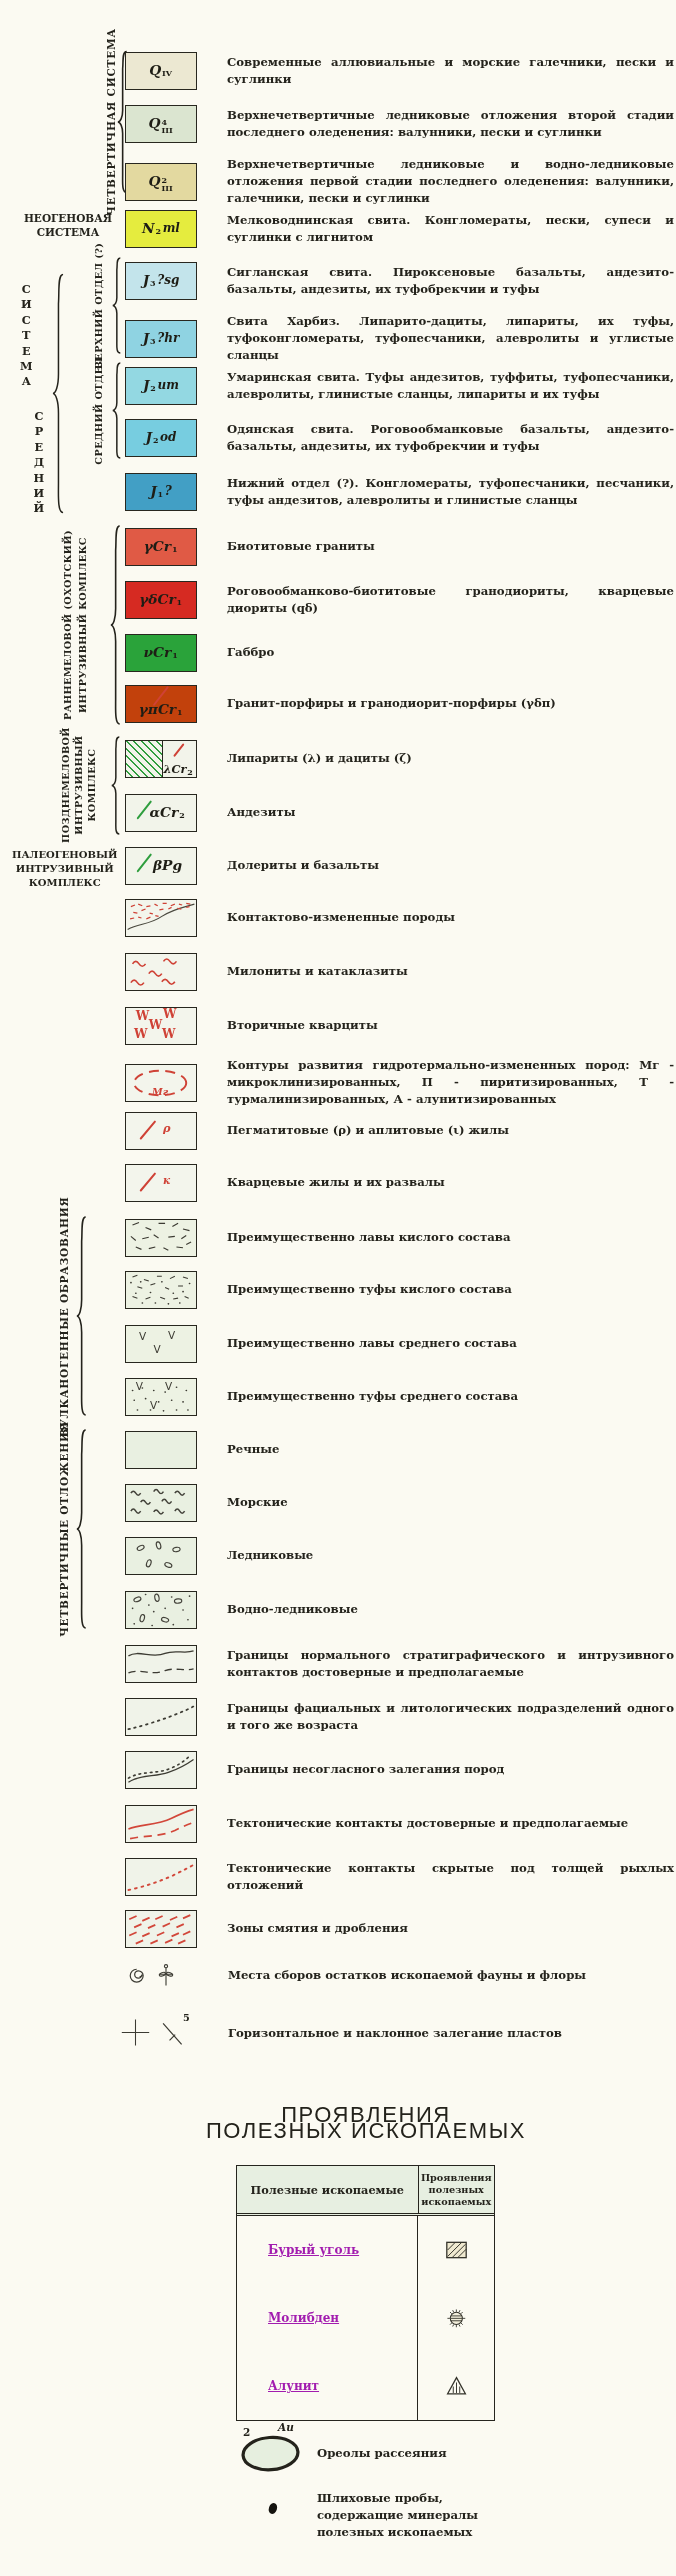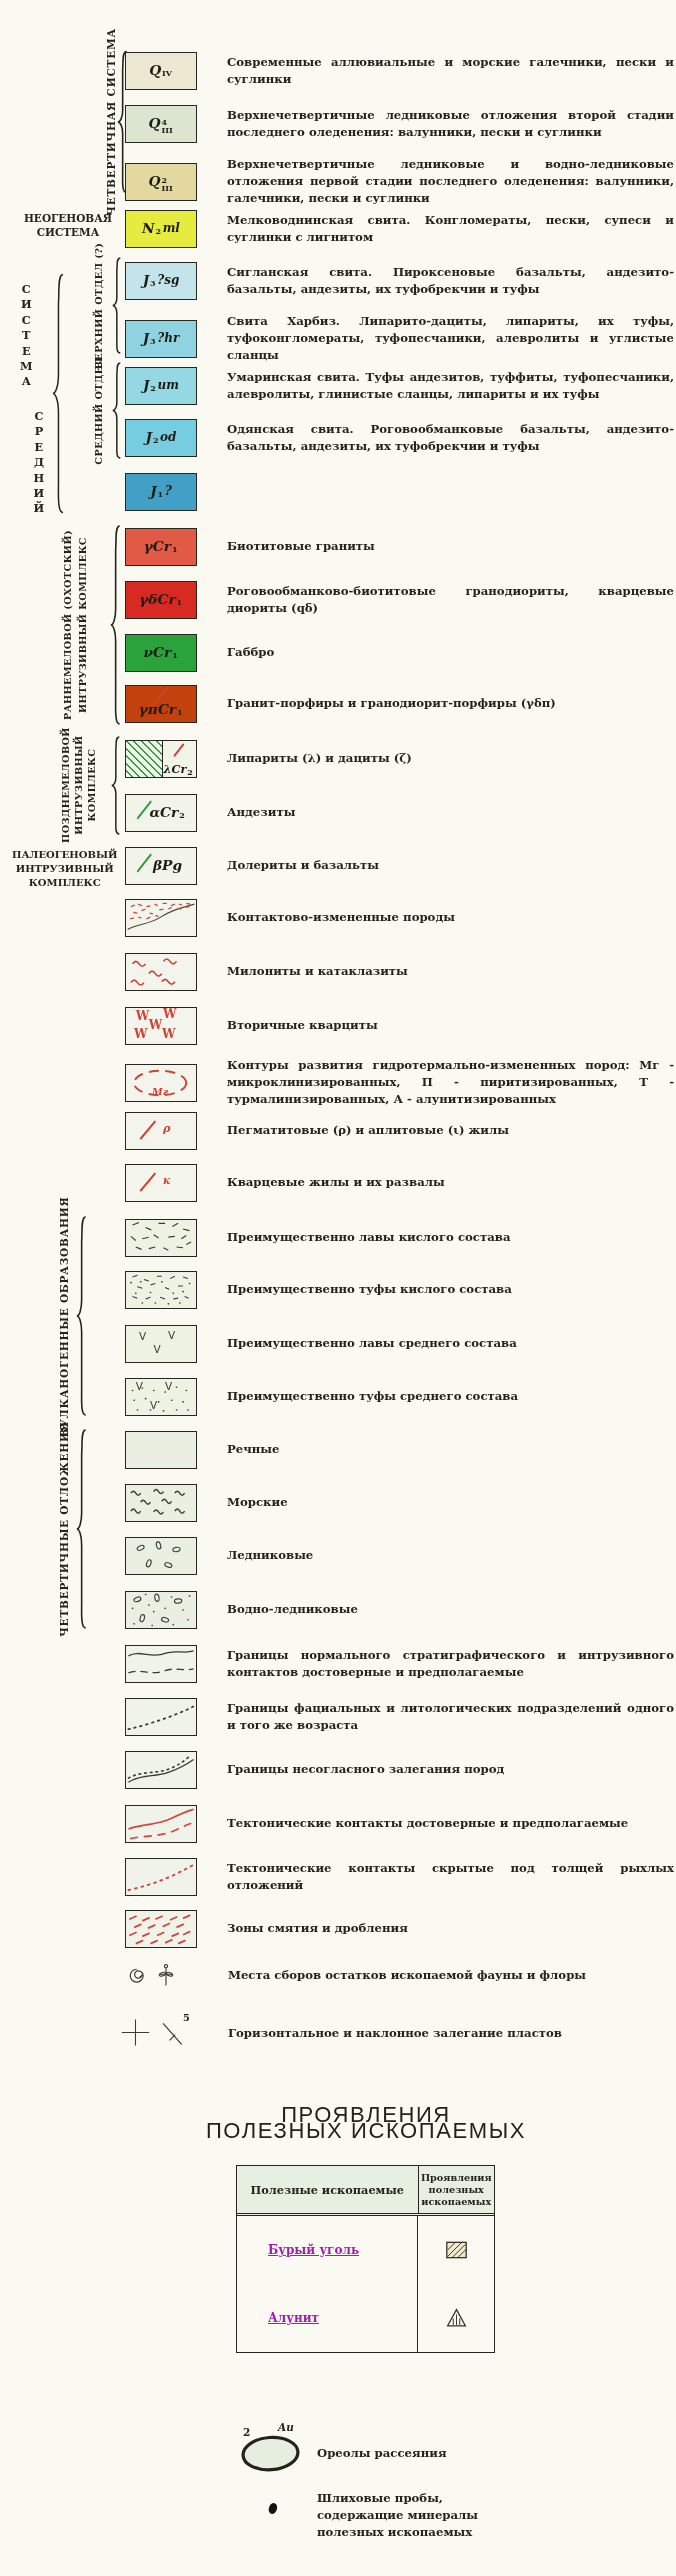--- a/index.html
+++ b/index.html
@@ -228,20 +228,21 @@
     <div class="sw" style="background: rgb(66, 159, 197);">
         <span class="code">
           <span class="cb">J</span>
           <span class="cstack">
             <span class="csup"></span>
             <span class="csub">1</span>
           </span>
           <span class="csuf">?</span>
         </span>
       </div>
+    <div class="desc">Нижний отдел (?). Конгломераты, туфопесчаники, песчаники, туфы андезитов, алевролиты и глинистые сланцы</div>
   </div>
 
   <div class="lrow" style="top:527px">
     <div class="sw tex-wdots" style="background: rgb(224, 90, 69);">
         <span class="code">
           <span class="cb">γCr</span>
           <span class="cstack">
             <span class="csup"></span>
             <span class="csub">1</span>
           </span>
@@ -562,20 +563,30 @@
     <div class="mrow">
       <div class="mname">Бурый уголь</div>
       <div class="msym">
         <svg width="21" height="18" viewBox="0 0 26 22">
             <rect x="1" y="1.5" width="24" height="19" fill="#efe9d0" stroke="#33322a" stroke-width="1.6"></rect>
             <path d="M2,19 L19,2 M8,20 L24,4 M15,20 L25,10 M2,11 L11,2" stroke="#33322a" stroke-width="1.2" fill="none"></path>
           </svg>
       </div>
     </div>
     <div class="mrow">
+      <div class="mname">Молибден</div>
+      <div class="msym">
+        <svg width="22.7" height="22.7" viewBox="0 0 28 28">
+          <circle cx="14" cy="14" r="7.5" fill="#f2eedb" stroke="#33322a" stroke-width="1.3"></circle>
+          <path d="M7.5,11 H20.5 M7,14 H21 M7.5,17 H20.5" stroke="#33322a" stroke-width="1.1" fill="none"></path>
+          <path d="M14,3 V6 M14,22 V25 M3,14 H6 M22,14 H25 M6.2,6.2 L8.3,8.3 M19.7,8.3 L21.8,6.2 M6.2,21.8 L8.3,19.7 M19.7,19.7 L21.8,21.8 M9.5,3.9 L10.6,6.3 M18.5,3.9 L17.4,6.3 M9.5,24.1 L10.6,21.7 M18.5,24.1 L17.4,21.7" stroke="#33322a" stroke-width="1.1" fill="none"></path>
+        </svg>
+      </div>
+    </div>
+    <div class="mrow">
       <div class="mname">Алунит</div>
       <div class="msym">
         <svg width="21" height="19.4" viewBox="0 0 26 24">
             <path d="M13,2 L24,22 H2 Z" fill="none" stroke="#33322a" stroke-width="1.6"></path>
             <path d="M9,13 V21 M13,8 V21 M17,13 V21" stroke="#33322a" stroke-width="1.2" fill="none"></path>
           </svg>
       </div>
     </div>
   </div>
 

